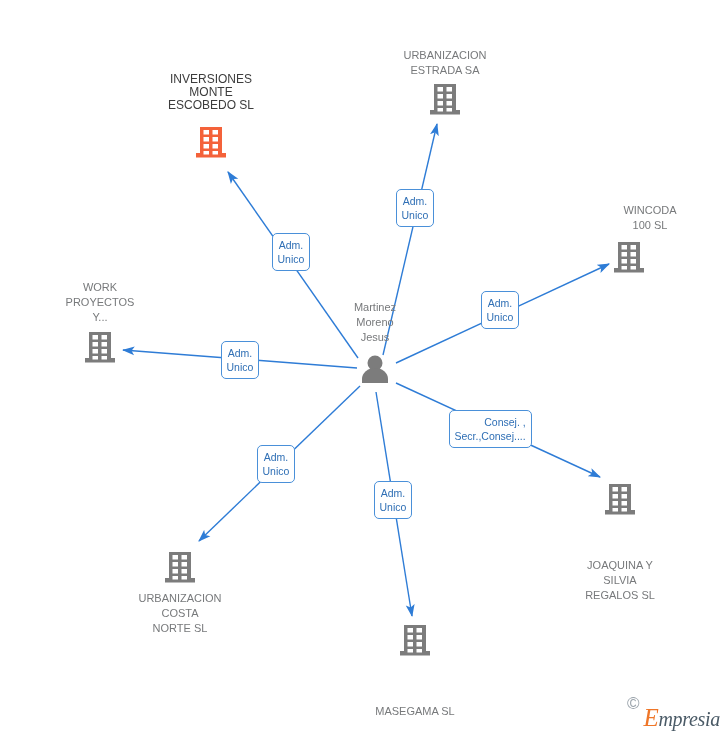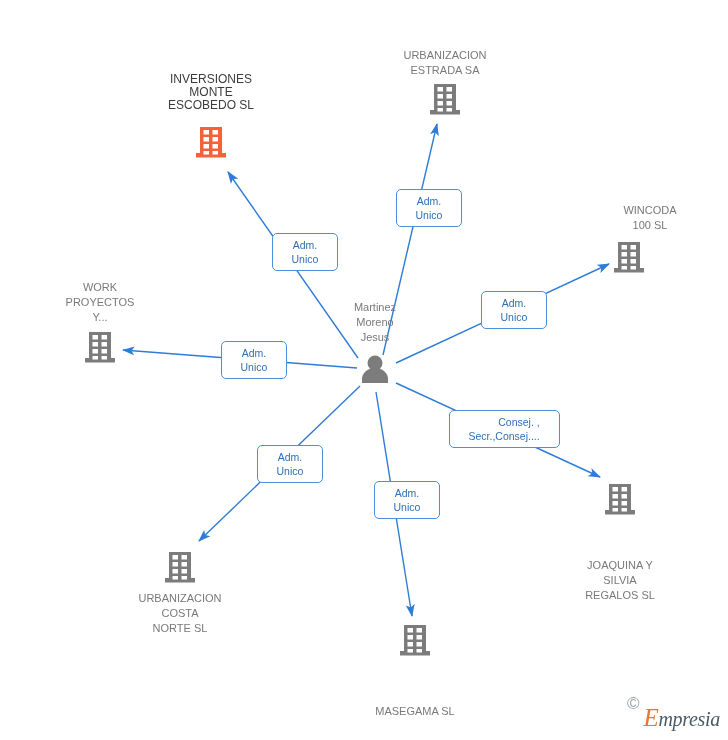--- a/index.html
+++ b/index.html
@@ -44,21 +44,21 @@
     position: absolute;
     box-sizing: border-box;
     border: 1px solid #4a90d9;
     border-radius: 5px;
     background: #ffffff;
     color: #2f6fb5;
     font-family: "Liberation Sans", sans-serif;
     font-size: 10.5px;
     line-height: 14px;
     text-align: center;
-    padding: 4px 19px;
+    padding: 4px 5px;
     white-space: pre-line;
     box-shadow: 0 0 0 0 rgba(0,0,0,0);
   }
   .watermark {
     position: absolute;
     right: 8px;
     bottom: 8px;
     display: flex;
     align-items: center;
     gap: 4px;

